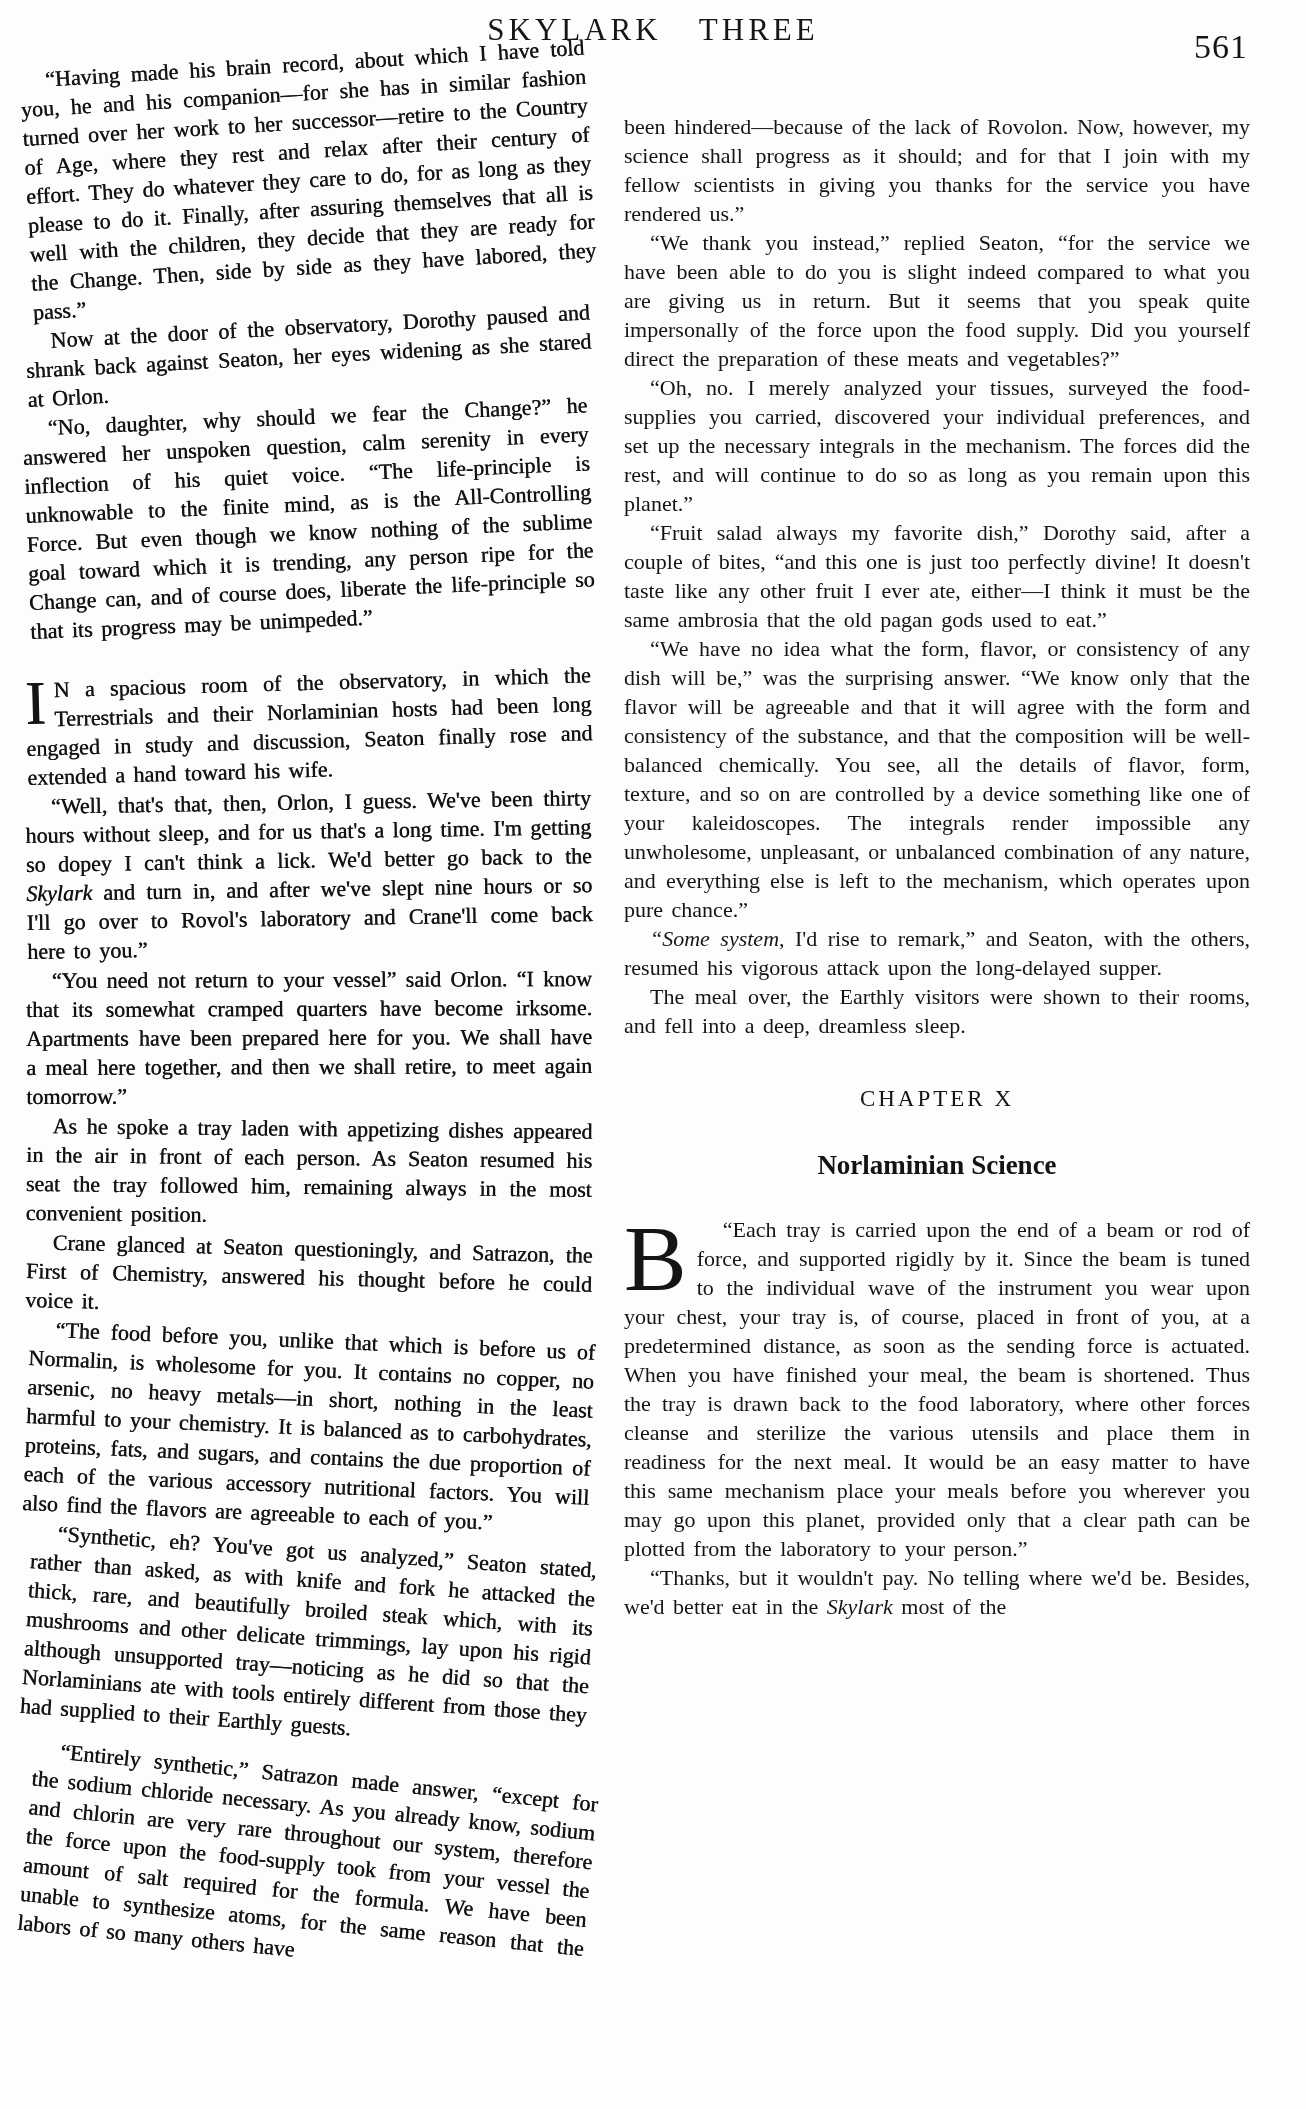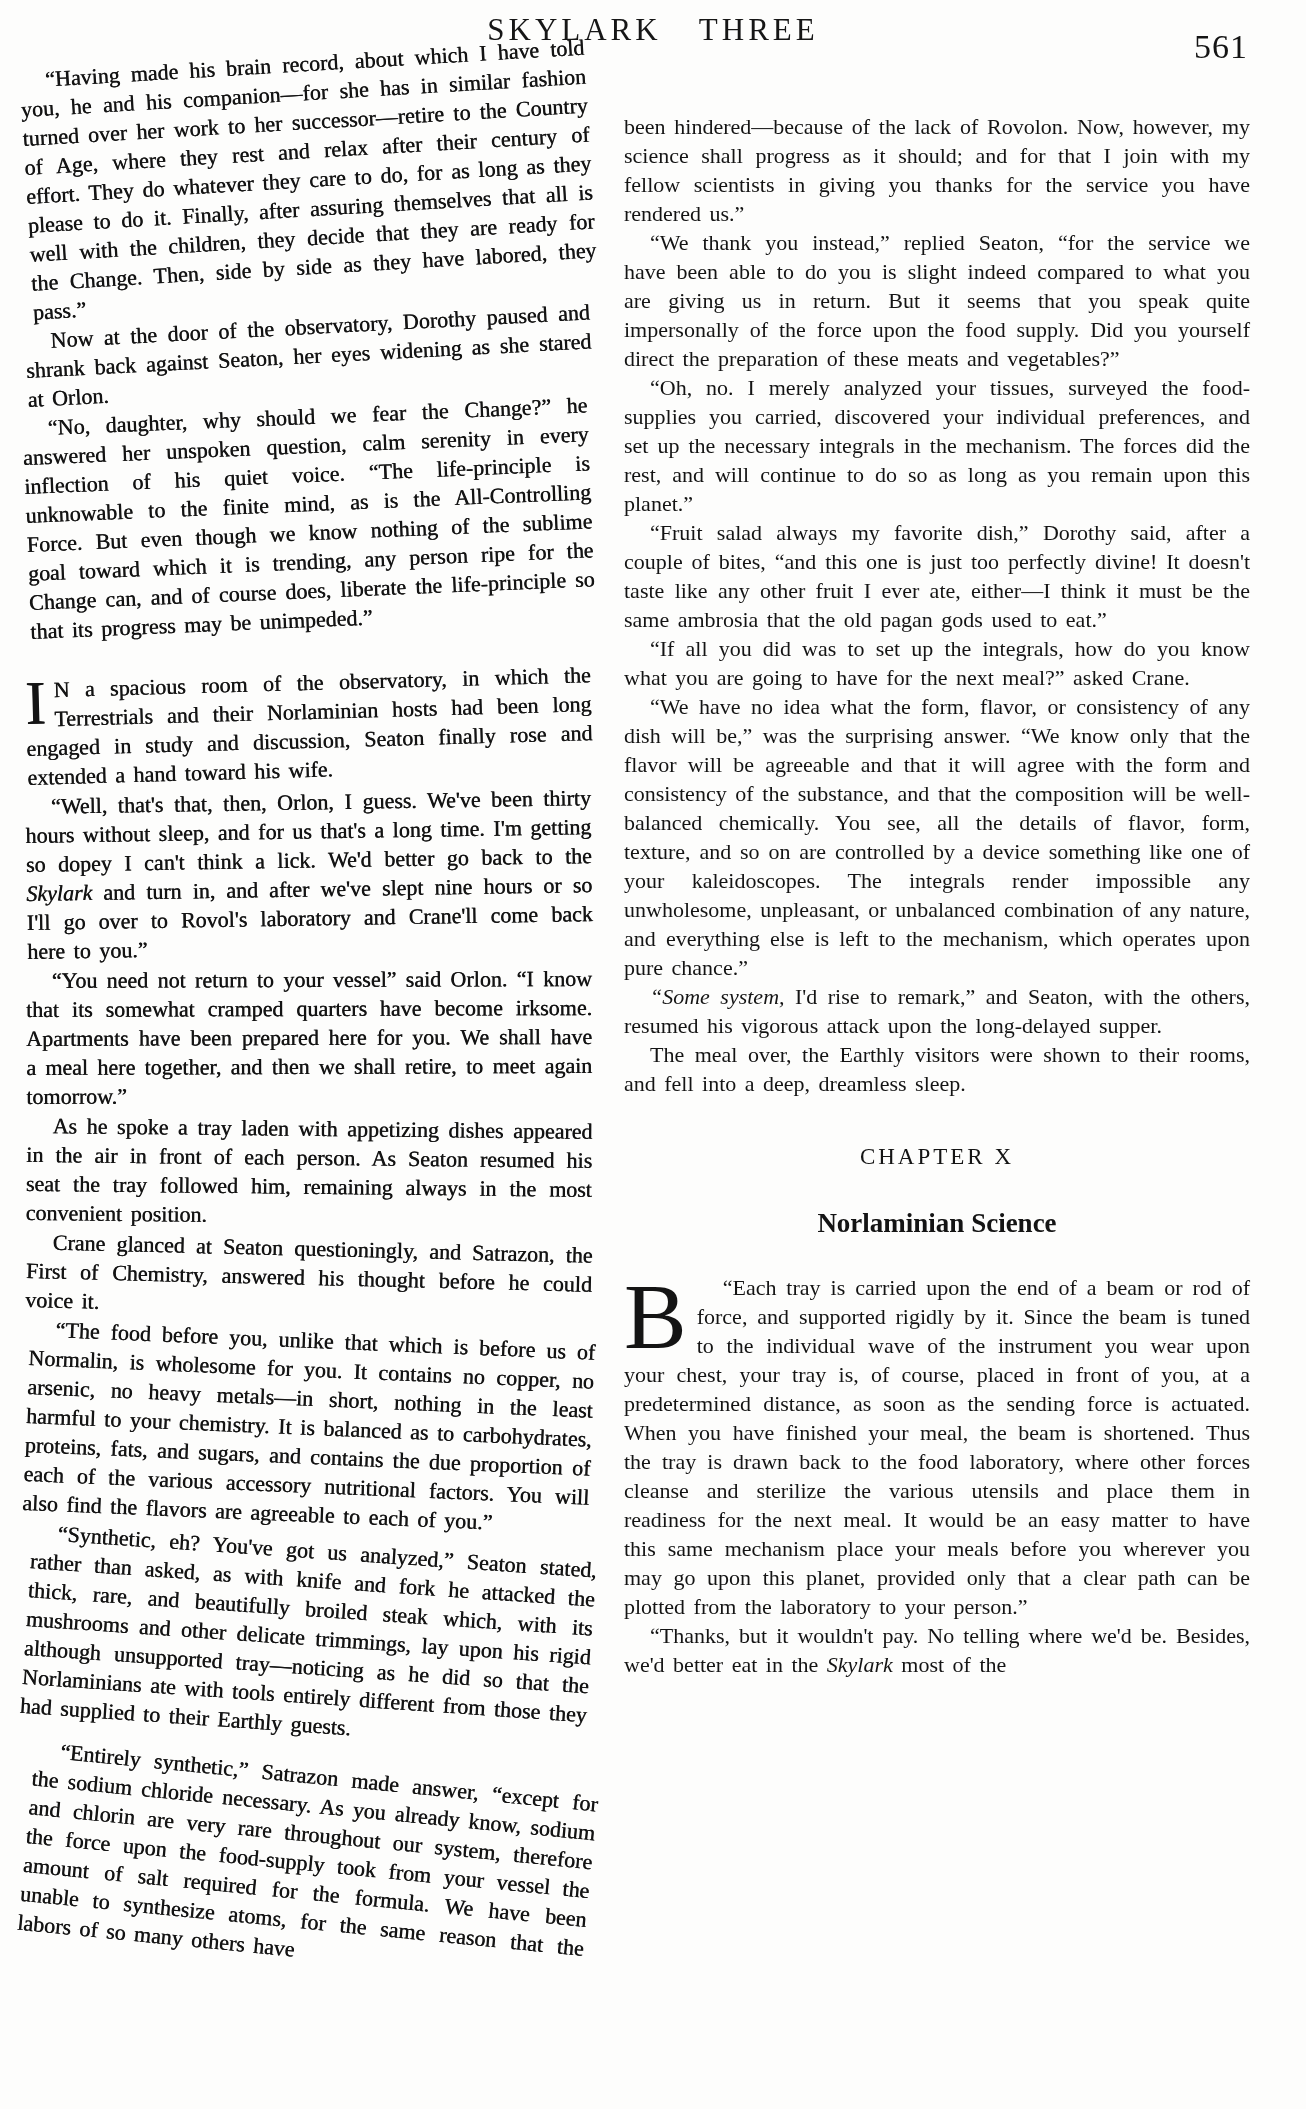--- a/index.html
+++ b/index.html
@@ -57,21 +57,20 @@
       <p class="r9">“The food before you, unlike that which is before us of Normalin, is wholesome for you.  It contains no copper, no arsenic, no heavy metals—in short, nothing in the least harmful to your chemistry.  It is balanced as to carbohydrates, proteins, fats, and sugars, and contains the due proportion of each of the various accessory nutritional factors.  You will also find the flavors are agreeable to each of you.”</p>
       <p class="r10">“Synthetic, eh?  You've got us analyzed,” Seaton stated, rather than asked, as with knife and fork he attacked the thick, rare, and beautifully broiled steak which, with its mushrooms and other delicate trimmings, lay upon his rigid although unsupported tray—noticing as he did so that the Norlaminians ate with tools entirely different from those they had supplied to their Earthly guests.</p>
       <p class="r11 smallgap">“Entirely synthetic,” Satrazon made answer, “except for the sodium chloride necessary.  As you already know, sodium and chlorin are very rare throughout our system, therefore the force upon the food-supply took from your vessel the amount of salt required for the formula.  We have been unable to synthesize atoms, for the same reason that the labors of so many others have</p>
     </div>
 
     <div class="col col-right">
       <p class="noindent">been hindered—because of the lack of Rovolon.  Now, however, my science shall progress as it should; and for that I join with my fellow scientists in giving you thanks for the service you have rendered us.”</p>
       <p>“We thank you instead,” replied Seaton, “for the service we have been able to do you is slight indeed compared to what you are giving us in return.  But it seems that you speak quite impersonally of the force upon the food supply.  Did you yourself direct the preparation of these meats and vegetables?”</p>
       <p>“Oh, no.  I merely analyzed your tissues, surveyed the food-supplies you carried, discovered your individual preferences, and set up the necessary integrals in the mechanism.  The forces did the rest, and will continue to do so as long as you remain upon this planet.”</p>
       <p>“Fruit salad always my favorite dish,” Dorothy said, after a couple of bites, “and this one is just too perfectly divine!  It doesn't taste like any other fruit I ever ate, either—I think it must be the same ambrosia that the old pagan gods used to eat.”</p>
-      <p>“If all you did was to set up the integrals, how do you know what you are going to have for the next meal?” asked Crane.</p>
       <p>“We have no idea what the form, flavor, or consistency of any dish will be,” was the surprising answer.  “We know only that the flavor will be agreeable and that it will agree with the form and consistency of the substance, and that the composition will be well-balanced chemically.  You see, all the details of flavor, form, texture, and so on are controlled by a device something like one of your kaleidoscopes.  The integrals render impossible any unwholesome, unpleasant, or unbalanced combination of any nature, and everything else is left to the mechanism, which operates upon pure chance.”</p>
       <p>
         <i>“Some system,</i><span> I'd rise to remark,” and Seaton, with the others, resumed his vigorous attack upon the long-delayed supper.</span>
       </p>
       <p>The meal over, the Earthly visitors were shown to their rooms, and fell into a deep, dreamless sleep.</p>
 
       <h2 class="chapter">CHAPTER X</h2>
       <h3 class="chapter-sub">Norlaminian Science</h3>
 
       <p class="after-heading noindent">

